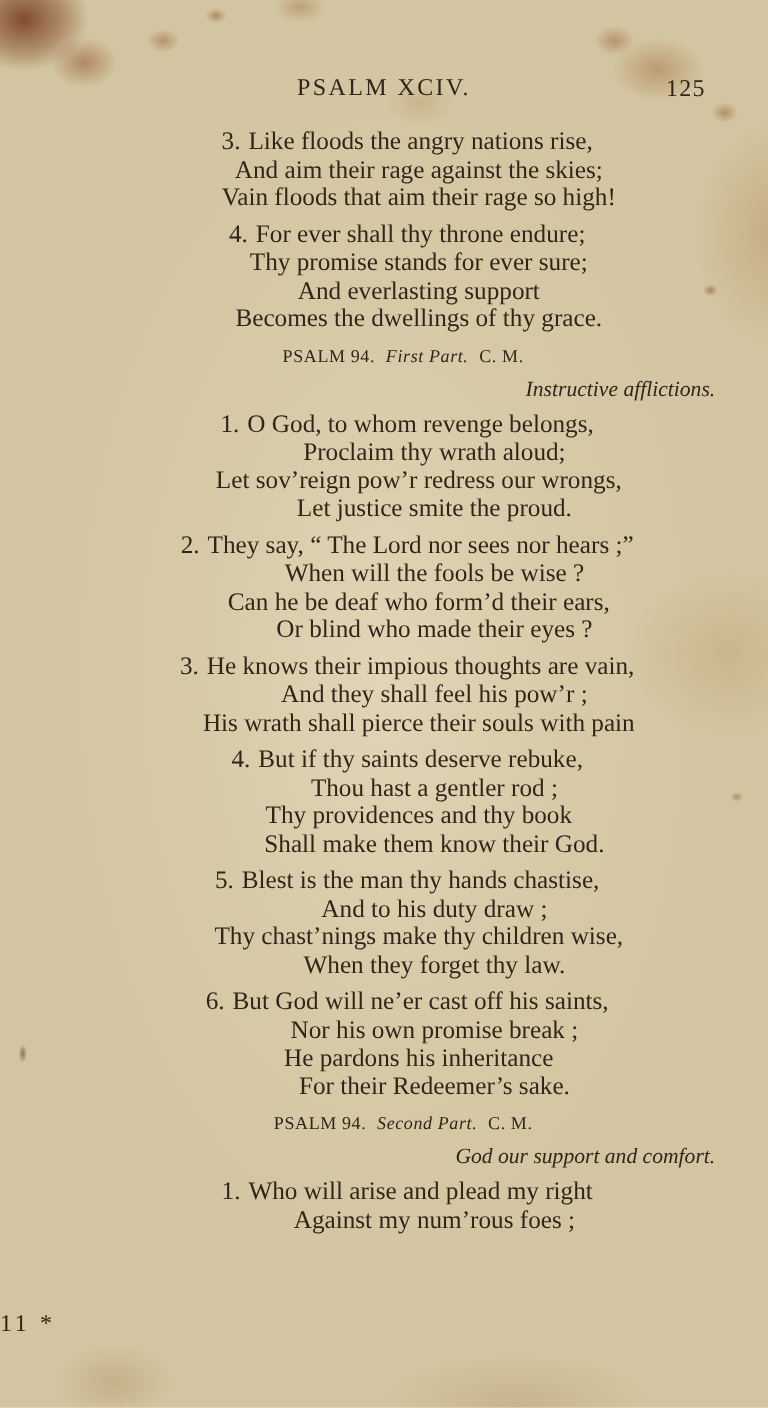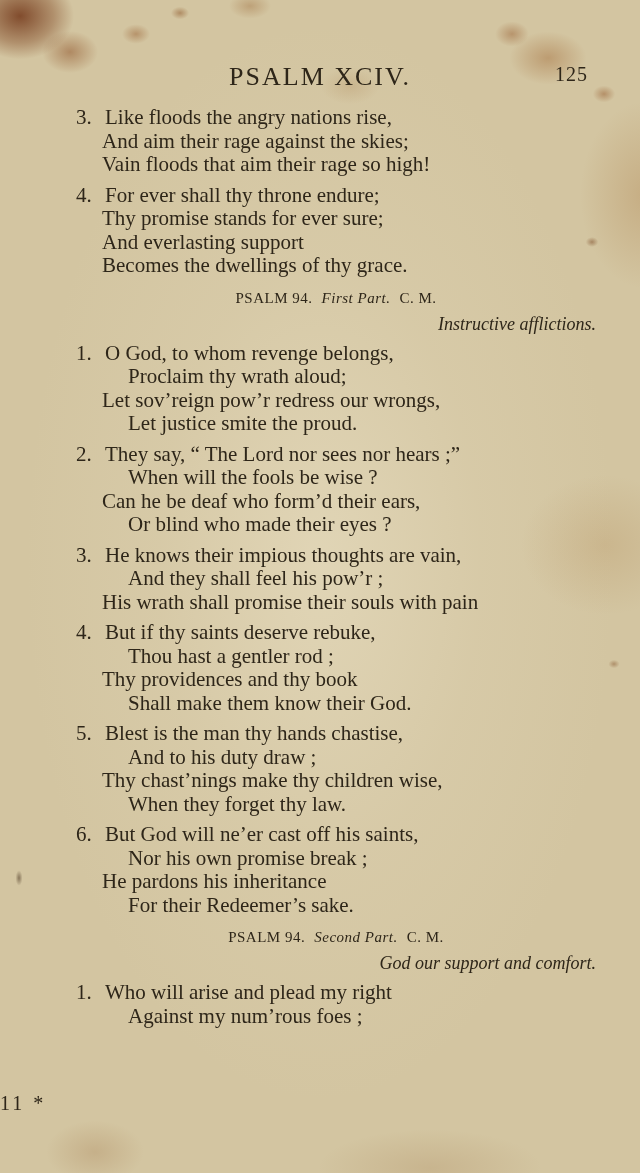--- a/index.html
+++ b/index.html
@@ -28,30 +28,30 @@
       radial-gradient(ellipse 8px 6px at 614px 664px, rgba(130,80,40,0.45) 0%, rgba(130,80,40,0) 70%),
       radial-gradient(ellipse 5px 11px at 19px 878px, rgba(70,50,30,0.55) 0%, rgba(70,50,30,0) 70%),
       radial-gradient(ellipse 70px 45px at 95px 1152px, rgba(150,102,55,0.22) 0%, rgba(150,102,55,0) 70%),
       radial-gradient(ellipse 160px 55px at 430px 1168px, rgba(150,105,58,0.18) 0%, rgba(150,105,58,0) 70%),
       radial-gradient(ellipse 42px 26px at 350px 86px, rgba(160,112,60,0.20) 0%, rgba(160,112,60,0) 70%),
       radial-gradient(ellipse 120% 115% at 50% 50%, rgba(0,0,0,0) 70%, rgba(120,100,64,0.28) 100%),
       radial-gradient(ellipse 46% 46% at 50% 48%, rgba(228,217,187,0.80) 0%, rgba(222,210,178,0.35) 55%, rgba(205,190,154,0) 100%);
   }
   .running-header {
     position: absolute; top: 62px; left: 0; width: 100%;
-    text-align: center; font-size: 26px; letter-spacing: 2px;
+    text-align: center; font-size: 20px; letter-spacing: 2px;
   }
   .page-number {
     position: absolute; top: 63px; right: 52px;
     font-size: 20px; letter-spacing: 1px;
   }
   .text-block {
     position: absolute; left: 76px; top: 106px; width: 520px;
   }
-  .verse { margin: 0 0 7px 0; }
+  .verse { margin: 0 0 7px 0; text-align: center; }
   .line {
     font-size: 21px; line-height: 23.5px; white-space: nowrap;
   }
   .num { display: inline-block; min-width: 29px; }
   .ln-a { padding-left: 26px; }
   .ln-b { padding-left: 52px; }
   .psalm-heading {
     text-align: center; font-size: 15px; line-height: 27px;
     margin: 6px 0 2px 0; letter-spacing: 0.5px;
   }
@@ -94,21 +94,21 @@
       </div>
       <div class="verse">
         <div class="line ln-n"><span class="num">2.</span><span>They say, “ The Lord nor sees nor hears ;”</span></div>
         <div class="line ln-b">When will the fools be wise ?</div>
         <div class="line ln-a">Can he be deaf who form’d their ears,</div>
         <div class="line ln-b">Or blind who made their eyes ?</div>
       </div>
       <div class="verse">
         <div class="line ln-n"><span class="num">3.</span><span>He knows their impious thoughts are vain,</span></div>
         <div class="line ln-b">And they shall feel his pow’r ;</div>
-        <div class="line ln-a">His wrath shall promise their souls with pain</div>
+        <div class="line ln-a">His wrath shall pierce their souls with pain</div>
       </div>
       <div class="verse">
         <div class="line ln-n"><span class="num">4.</span><span>But if thy saints deserve rebuke,</span></div>
         <div class="line ln-b">Thou hast a gentler rod ;</div>
         <div class="line ln-a">Thy providences and thy book</div>
         <div class="line ln-b">Shall make them know their God.</div>
       </div>
       <div class="verse">
         <div class="line ln-n"><span class="num">5.</span><span>Blest is the man thy hands chastise,</span></div>
         <div class="line ln-b">And to his duty draw ;</div>

